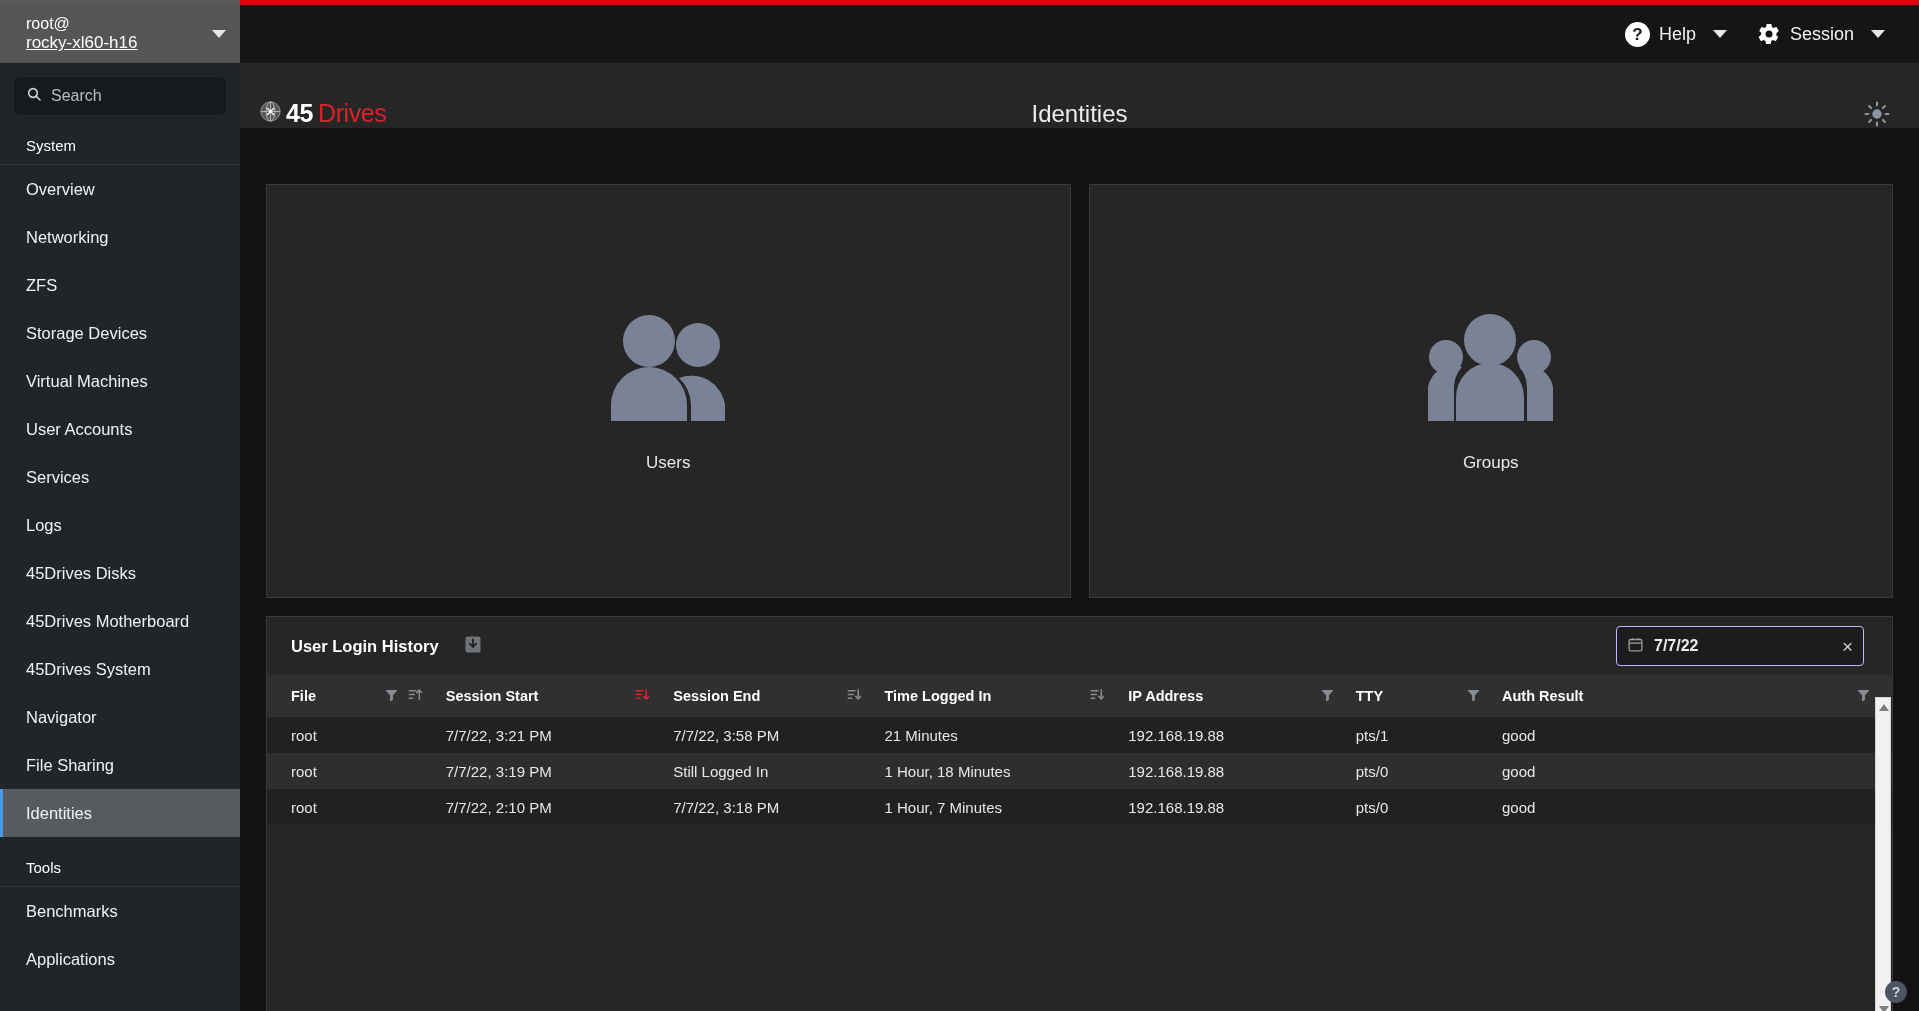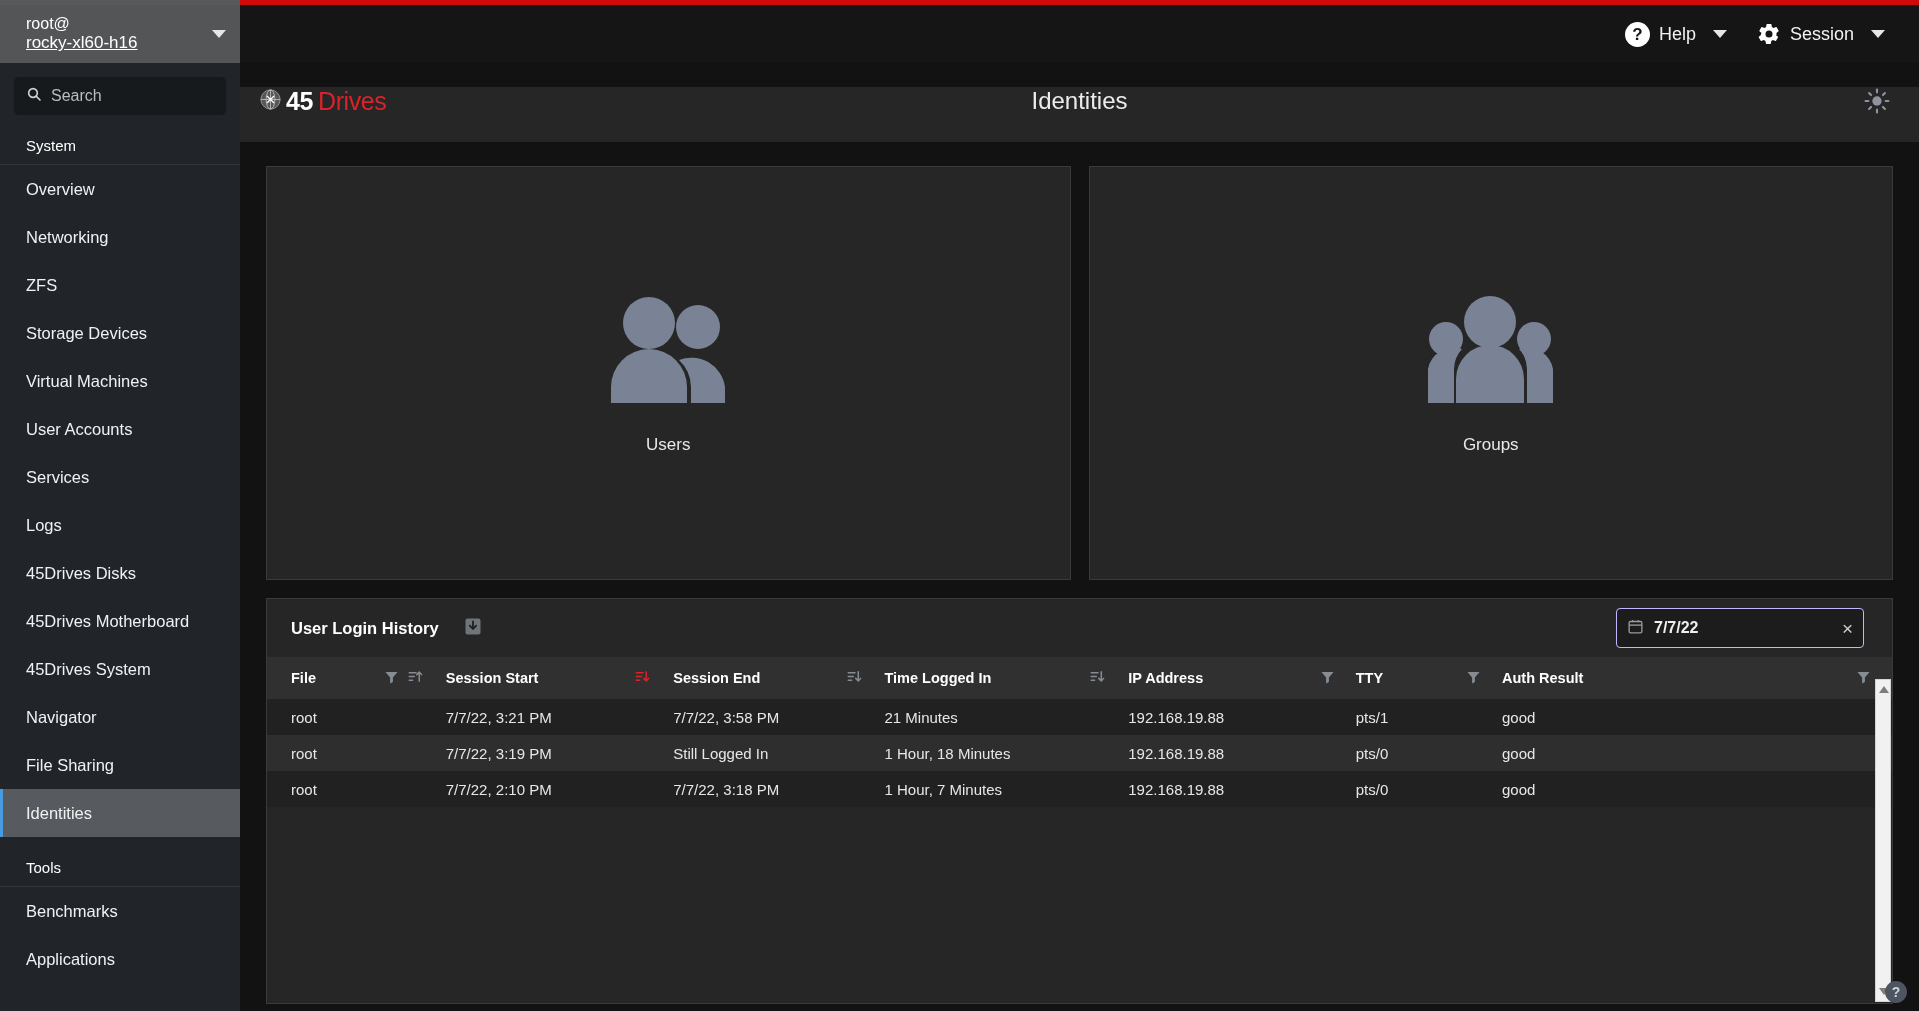--- a/index.html
+++ b/index.html
@@ -113,43 +113,42 @@
   .sb-arrow.up { top: 66px; border-bottom: 7px solid #8a8d91; }
   .sb-arrow.down { bottom: 4px; border-top: 7px solid #8a8d91; }
   
   .page {
     position: absolute; left: 240px; top: 63px;
     width: 1679px; height: 948px;
     background: #121212;
     overflow: hidden;
   }
   .page-header {
-    height: 55px; background: #262626;
-    display: flex; align-items: flex-start;
+    height: 65px; background: #262626;
+    display: flex; align-items: flex-end;
     position: relative;
-    margin-top: 24px;
   }
   .brand {
     position: absolute; left: 20px;
     display: flex; align-items: center; gap: 5px;
     font-size: 25px; font-weight: bold; letter-spacing: -0.4px;
   }
   .brand-45 { color: #ffffff; }
   .brand-drives { color: #d8232a; font-weight: 400; }
   .page-title {
     width: 100%; text-align: center;
     color: #ececec; font-size: 24px; font-weight: 400;
   }
   .theme-toggle {
     position: absolute; right: 28px;
     width: 28px; height: 28px; cursor: pointer;
   }
   .page-body { padding: 24px 26px 0 26px; }
   
-  .cards { display: flex; gap: 18px; }
+  .cards { display: flex; gap: 18px; margin-top: 32px; }
   .card {
     flex: 1; height: 414px;
     background: #262626; border: 1px solid #3a3a3a;
     display: flex; flex-direction: column;
     align-items: center; justify-content: center;
     gap: 28px; cursor: pointer;
   }
   .card-label { color: #e8e8e8; font-size: 17px; }
   
   .panel {

